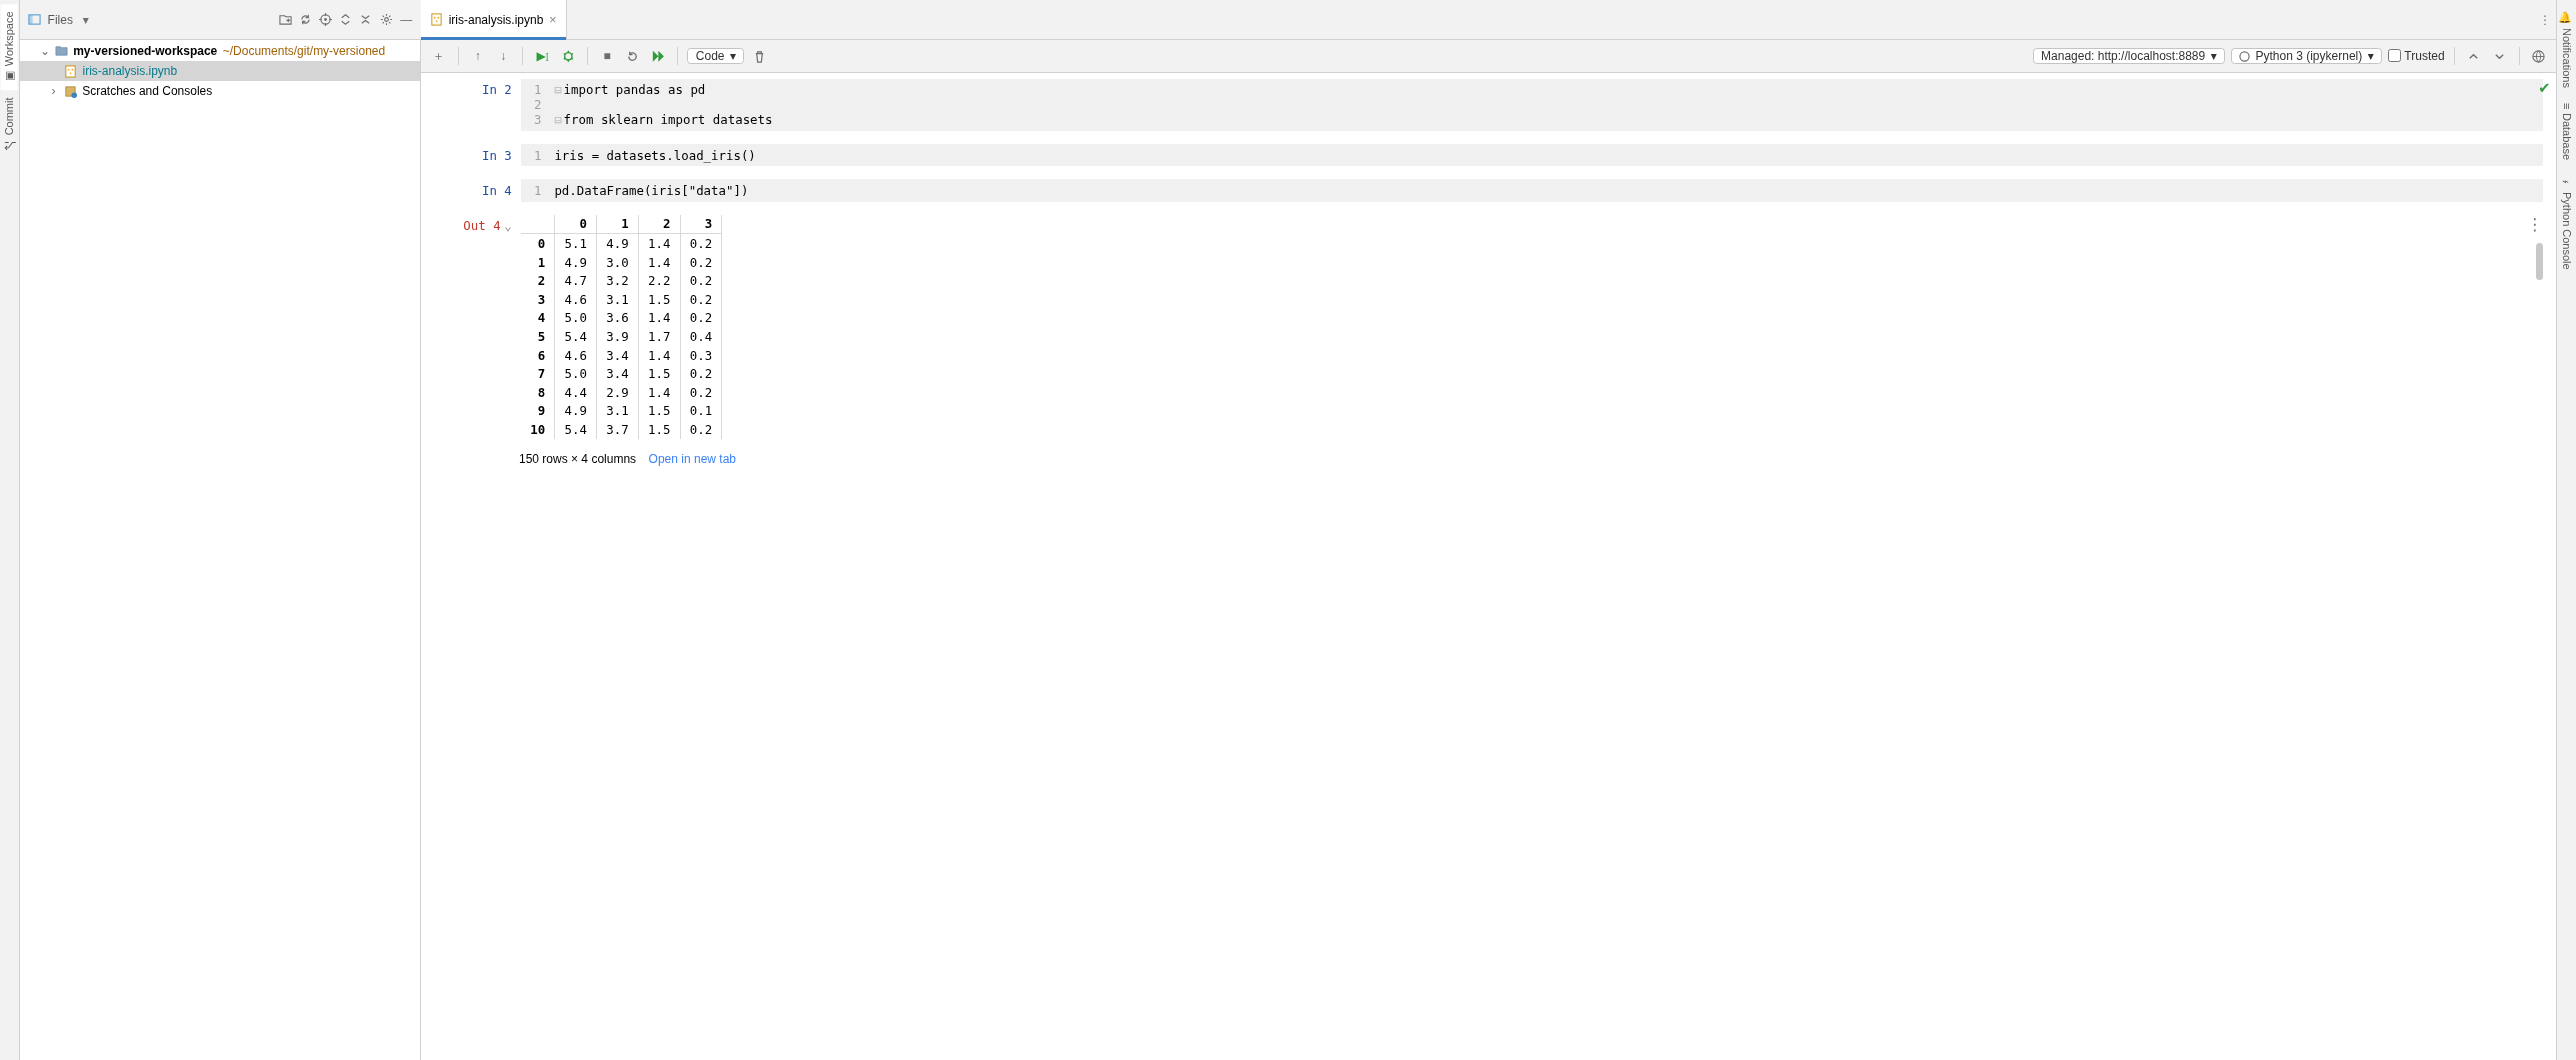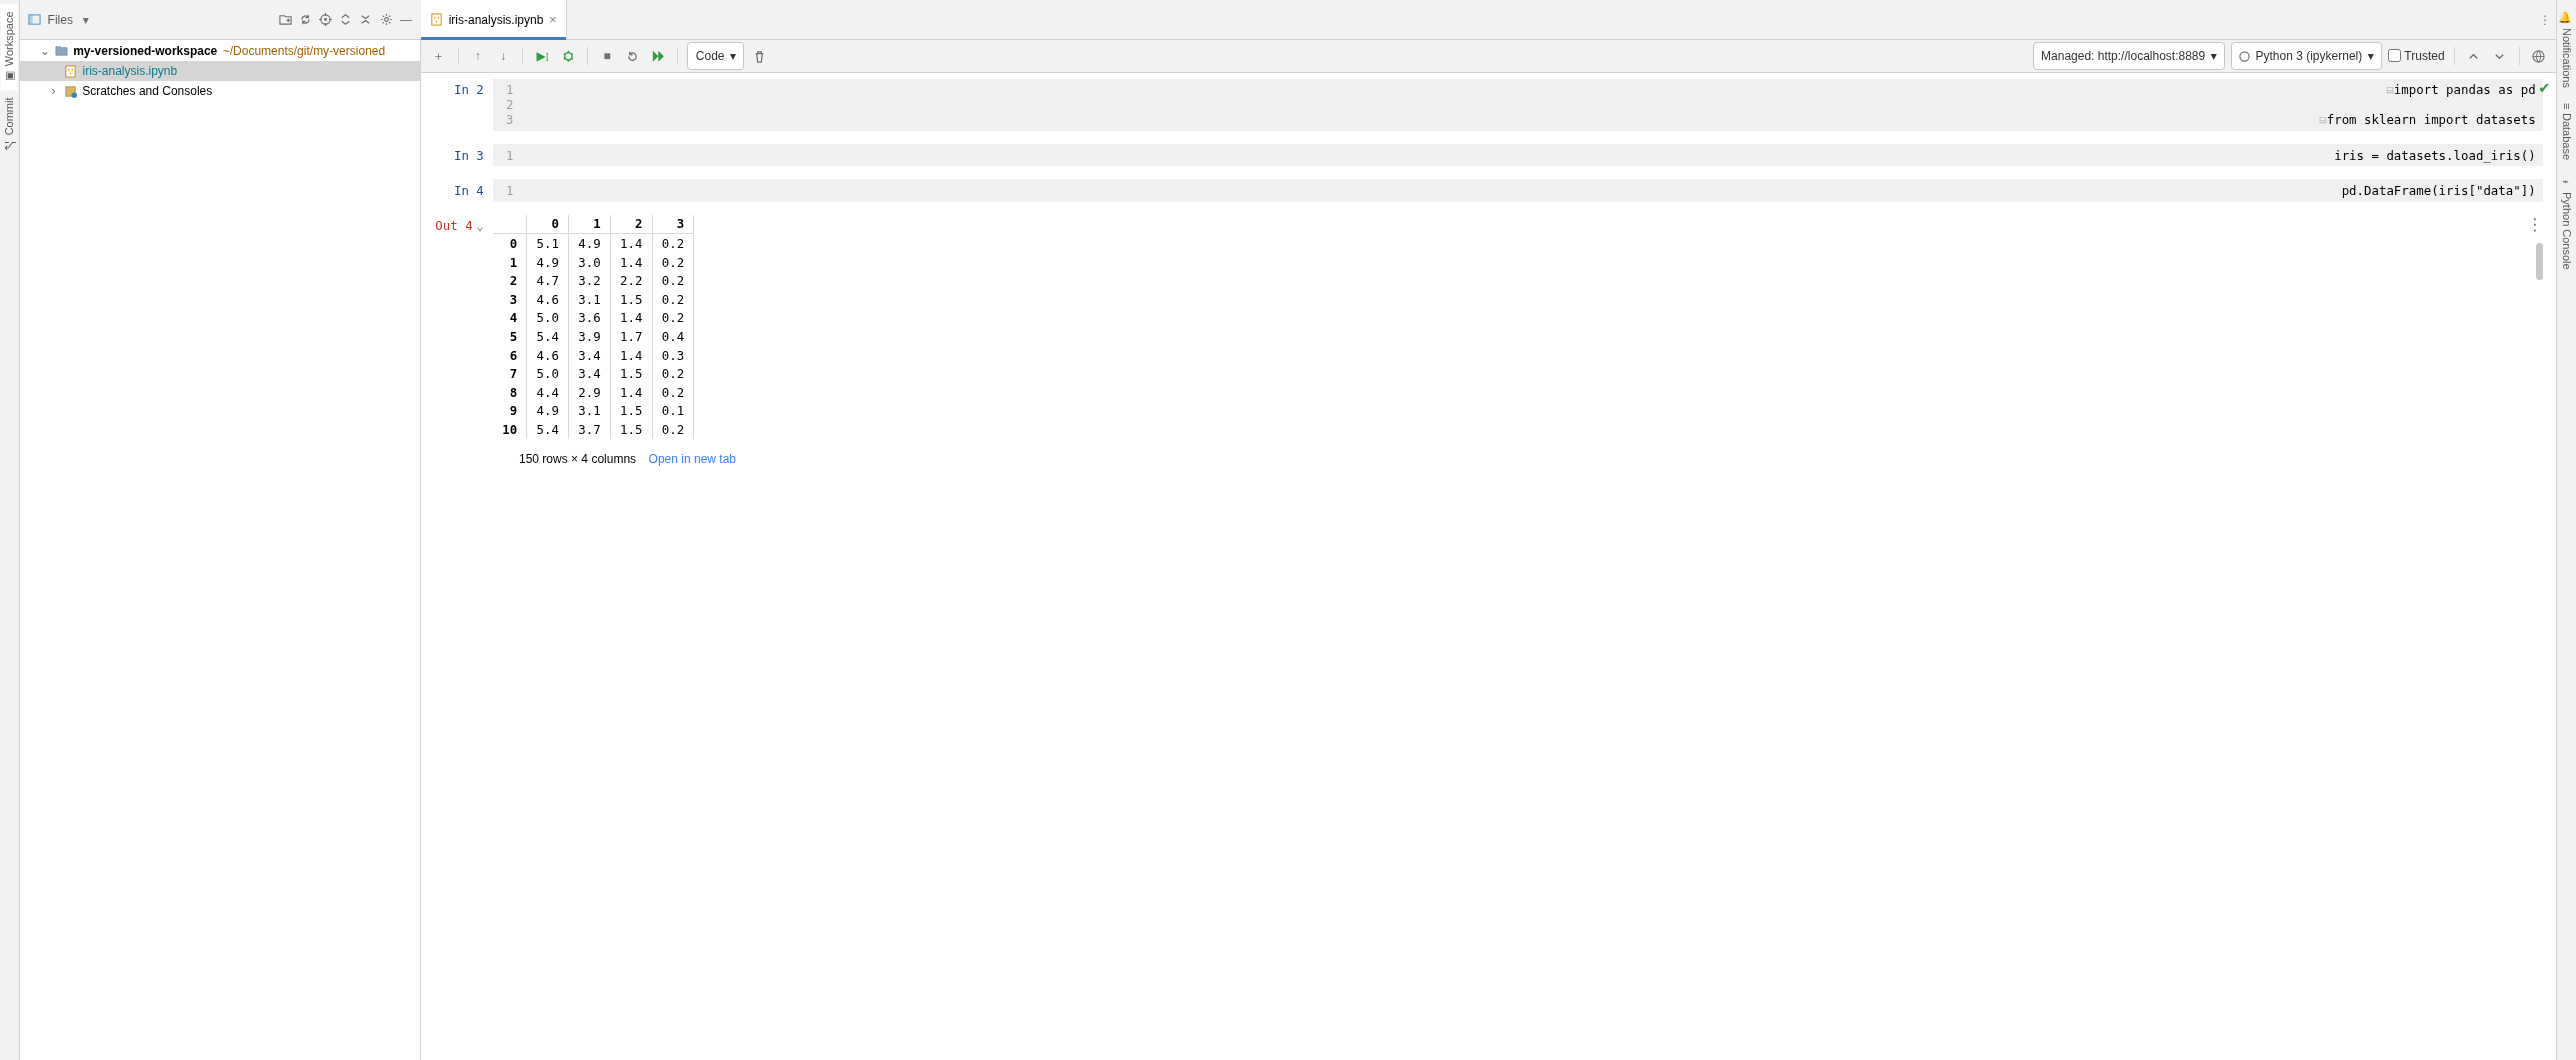--- a/index.html
+++ b/index.html
@@ -41,36 +41,36 @@
 .tree-row.sel { background: #d5d5d5; }
 .tree-row .fname { color: #0a7a8c; }
 .tree-row.sc { padding-left: 29px; }
 .chev { display:inline-block; width:9.2px; text-align:center; color:#6e6e6e; }
 
 .editor-area { flex:1; display:flex; flex-direction:column; min-width:0; background:#fff;}
 .nb-toolbar { height: 33px; border-bottom: 0.9px solid #d1d1d1; display:flex; align-items:center; padding: 0 7.4px; gap: 5.5px; background:#f2f2f2;}
 .nb-toolbar .sep { width:0.9px; height: 18.4px; background:#d1d1d1; margin: 0 3.7px;}
 .nb-toolbar .btn { min-width: 20px; height: 22px; display:flex; align-items:center; justify-content:center; color:#6e6e6e; cursor:pointer; border-radius:2.8px;}
 .nb-toolbar .btn.green { color: #2e9c3a; }
-.nb-toolbar .dropdown { border:0.9px solid #c4c4c4; border-radius:3.7px; background:#fff; height:28px; display:flex; align-items:center; padding: 0 7.4px; gap:5.5px; cursor:pointer; font-size:12px; color:#333;}
+.nb-toolbar .dropdown { border:0.9px solid #c4c4c4; border-radius:3.7px; background:#fff; height:16px; display:flex; align-items:center; padding: 0 7.4px; gap:5.5px; cursor:pointer; font-size:12px; color:#333;}
 .nb-toolbar .spacer { flex:1; }
 .nb-toolbar .check { display:flex; gap:3.7px; color:#333;}
 .nb-toolbar .check input { width:13px; height:13px; }
 
 .nb-body { flex:1; overflow:auto; position:relative; padding: 5.5px 13px 9.2px 13px;}
 .status-check { position:absolute; top:5.5px; right:5.5px; color:#2e9c3a; font-size:14.7px;}
 
-.cell { display:flex; margin-bottom: 13px; font-family: "Menlo","Consolas",monospace; font-size:12.4px;}
+.cell { display:flex; margin-bottom: 13px; font-family: "Menlo","Consolas",monospace; font-size:12.4px;margin-left:28px;}
 .prompt { width: 59px; text-align:right; padding-right: 9.2px; padding-top:3.7px; flex-shrink:0;}
 .prompt.in { color:#1f4e9c; }
 .prompt.out { color:#c0392b; display:flex; align-items:flex-start; justify-content:flex-end; gap:3.7px;}
 .gutter { width: 26px; text-align:right; color:#a0a0a0; padding:3.7px 5.5px 3.7px 0; user-select:none; flex-shrink:0;}
 .gut-code { display:flex; flex:1; background:#f0f0f0;}
 .gut-code .gutter { background:#f0f0f0; }
-.gut-code .lines { flex:1; padding:3.7px 7.4px; white-space:pre;text-align:right;}
+.gut-code .lines { flex:1; padding:3.7px 7.4px; white-space:pre;}
 .gfold { color:#bbb; display:inline-block; width:9.2px;}
 
 .output { flex:1; }
 .df-wrap { position:relative; }
 .df { border-collapse: collapse; font-family: "Menlo","Consolas",monospace; font-size:12.4px;}
 .df th, .df td { padding: 1.8px 9.2px; text-align:right; border-right:0.9px solid #d9d9d9;}
 .df th { font-weight:700;}
 .df thead th { border-bottom:0.9px solid #d9d9d9; }
 .df .idx { font-weight:700; border-right:0.9px solid #d9d9d9;}
 .df-more { position:absolute; right:0; top:0; color:#6e6e6e; cursor:pointer; font-size:16.6px;}

